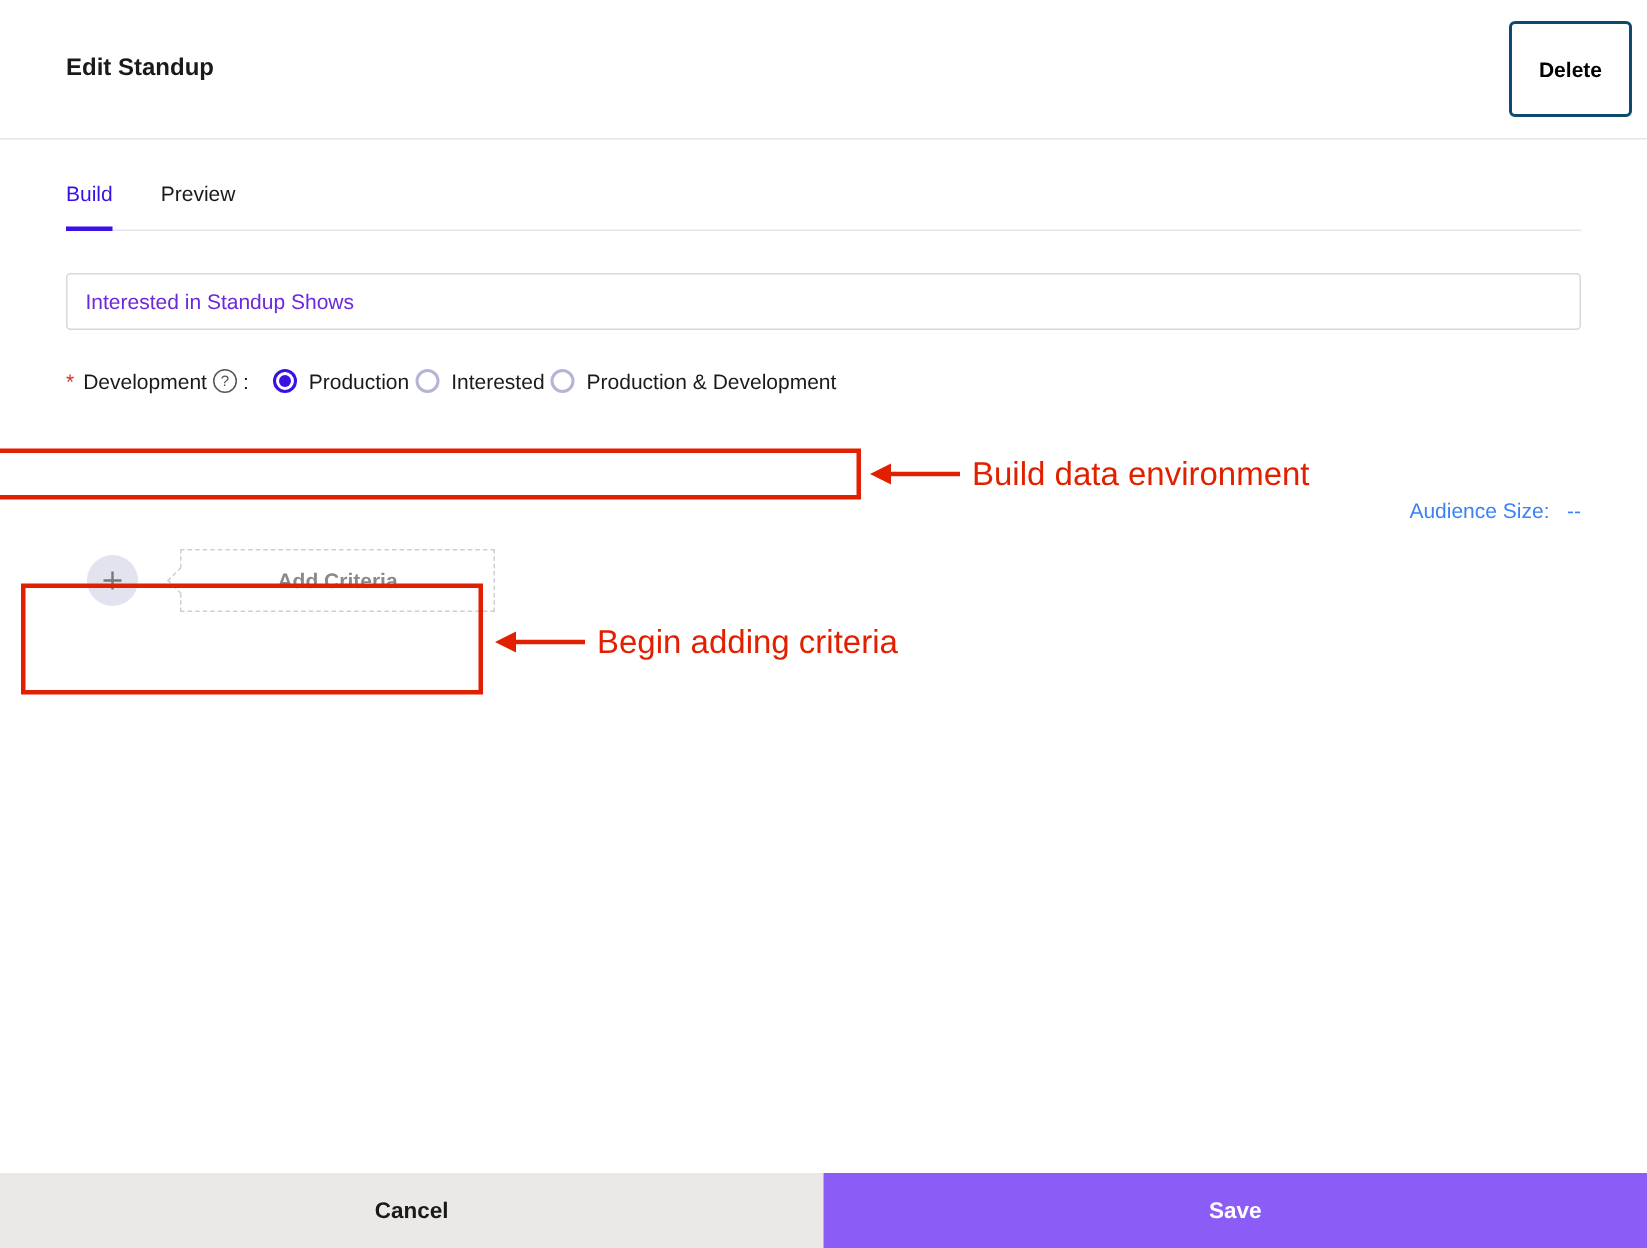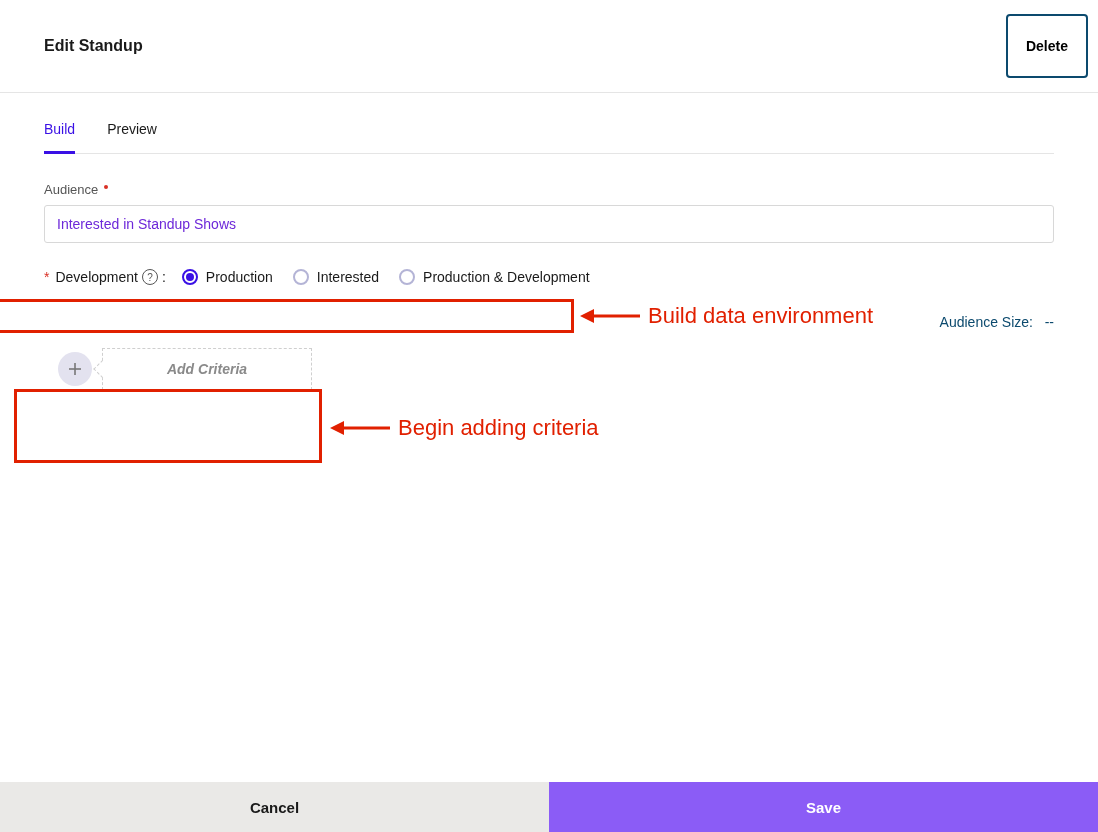--- a/index.html
+++ b/index.html
@@ -86,21 +86,21 @@
       font-size: 14px;
       padding: 6px 0;
     }
     .env-label { display: flex; align-items: center; gap: 4px; color: #1a1a1a; }
     .env-asterisk { color: #d93025; margin-right: 2px; }
     .help-icon {
       display: inline-flex; align-items: center; justify-content: center;
       width: 16px; height: 16px; border: 1px solid #555; border-radius: 50%;
       font-size: 10px; color: #555;
     }
-    .env-options { display: flex; align-items: flex-start; gap: 20px; margin-left: 6px; }
+    .env-options { display: flex; align-items: flex-start; gap: 4px; margin-left: 6px; }
     .radio-opt { display: flex; align-items: center; gap: 8px; cursor: pointer; }
     .radio-circle {
       width: 16px; height: 16px; border-radius: 50%;
       border: 2px solid #b4b4d6; position: relative; background: #fff;
     }
     .radio-opt.selected .radio-circle { border-color: #3a10e5; }
     .radio-opt.selected .radio-circle::after {
       content: ""; position: absolute; inset: 2px; border-radius: 50%; background: #3a10e5;
     }
 
@@ -114,29 +114,29 @@
       display: flex; align-items: center;
     }
     .annot-arrow svg { display: block; }
     .annot-text {
       color: #e12000; font-size: 22px; font-weight: 400;
       white-space: nowrap; margin-left: 8px;
     }
 
     .audience-size {
       text-align: right;
-      margin-top: 23px;
-      font-size: 14px;
-      color: #0c4a6e;
+      margin-top: 64px;
+      font-size: 14px;
+      color: #3b82f6;
     }
 
     .criteria-zone {
       margin-top: 10px;
       padding: 8px 0 8px 14px;
-      display: flex; align-items: center; gap: 10px; font-style: italic;
+      display: flex; align-items: center; gap: 28px;
     }
     .plus-circle {
       width: 34px; height: 34px; border-radius: 50%;
       background: #e3e2ef; display: flex; align-items: center; justify-content: center;
       color: #777; cursor: pointer;
     }
     .plus-circle svg { stroke: #777; }
     .add-criteria-box {
       position: relative;
       border: 1px dashed #cfcfcf;
@@ -177,24 +177,20 @@
 </div>
 
 <div class="content">
 
   <div class="tabs">
     <div class="tab active">Build</div>
     <div class="tab">Preview</div>
   </div>
 
   <div class="field-block">
-    <div class="field-label-row">
-      <span>Audience</span>
-      <span class="req-dot"></span>
-    </div>
     <input type="text" class="text-input" value="Interested in Standup Shows" style="">
   </div>
 
   <div class="env-row">
     <div class="env-label">
       <span class="env-asterisk">*</span>
       <span>Development</span>
       <span class="help-icon">?</span>
       <span>:</span>
     </div>

